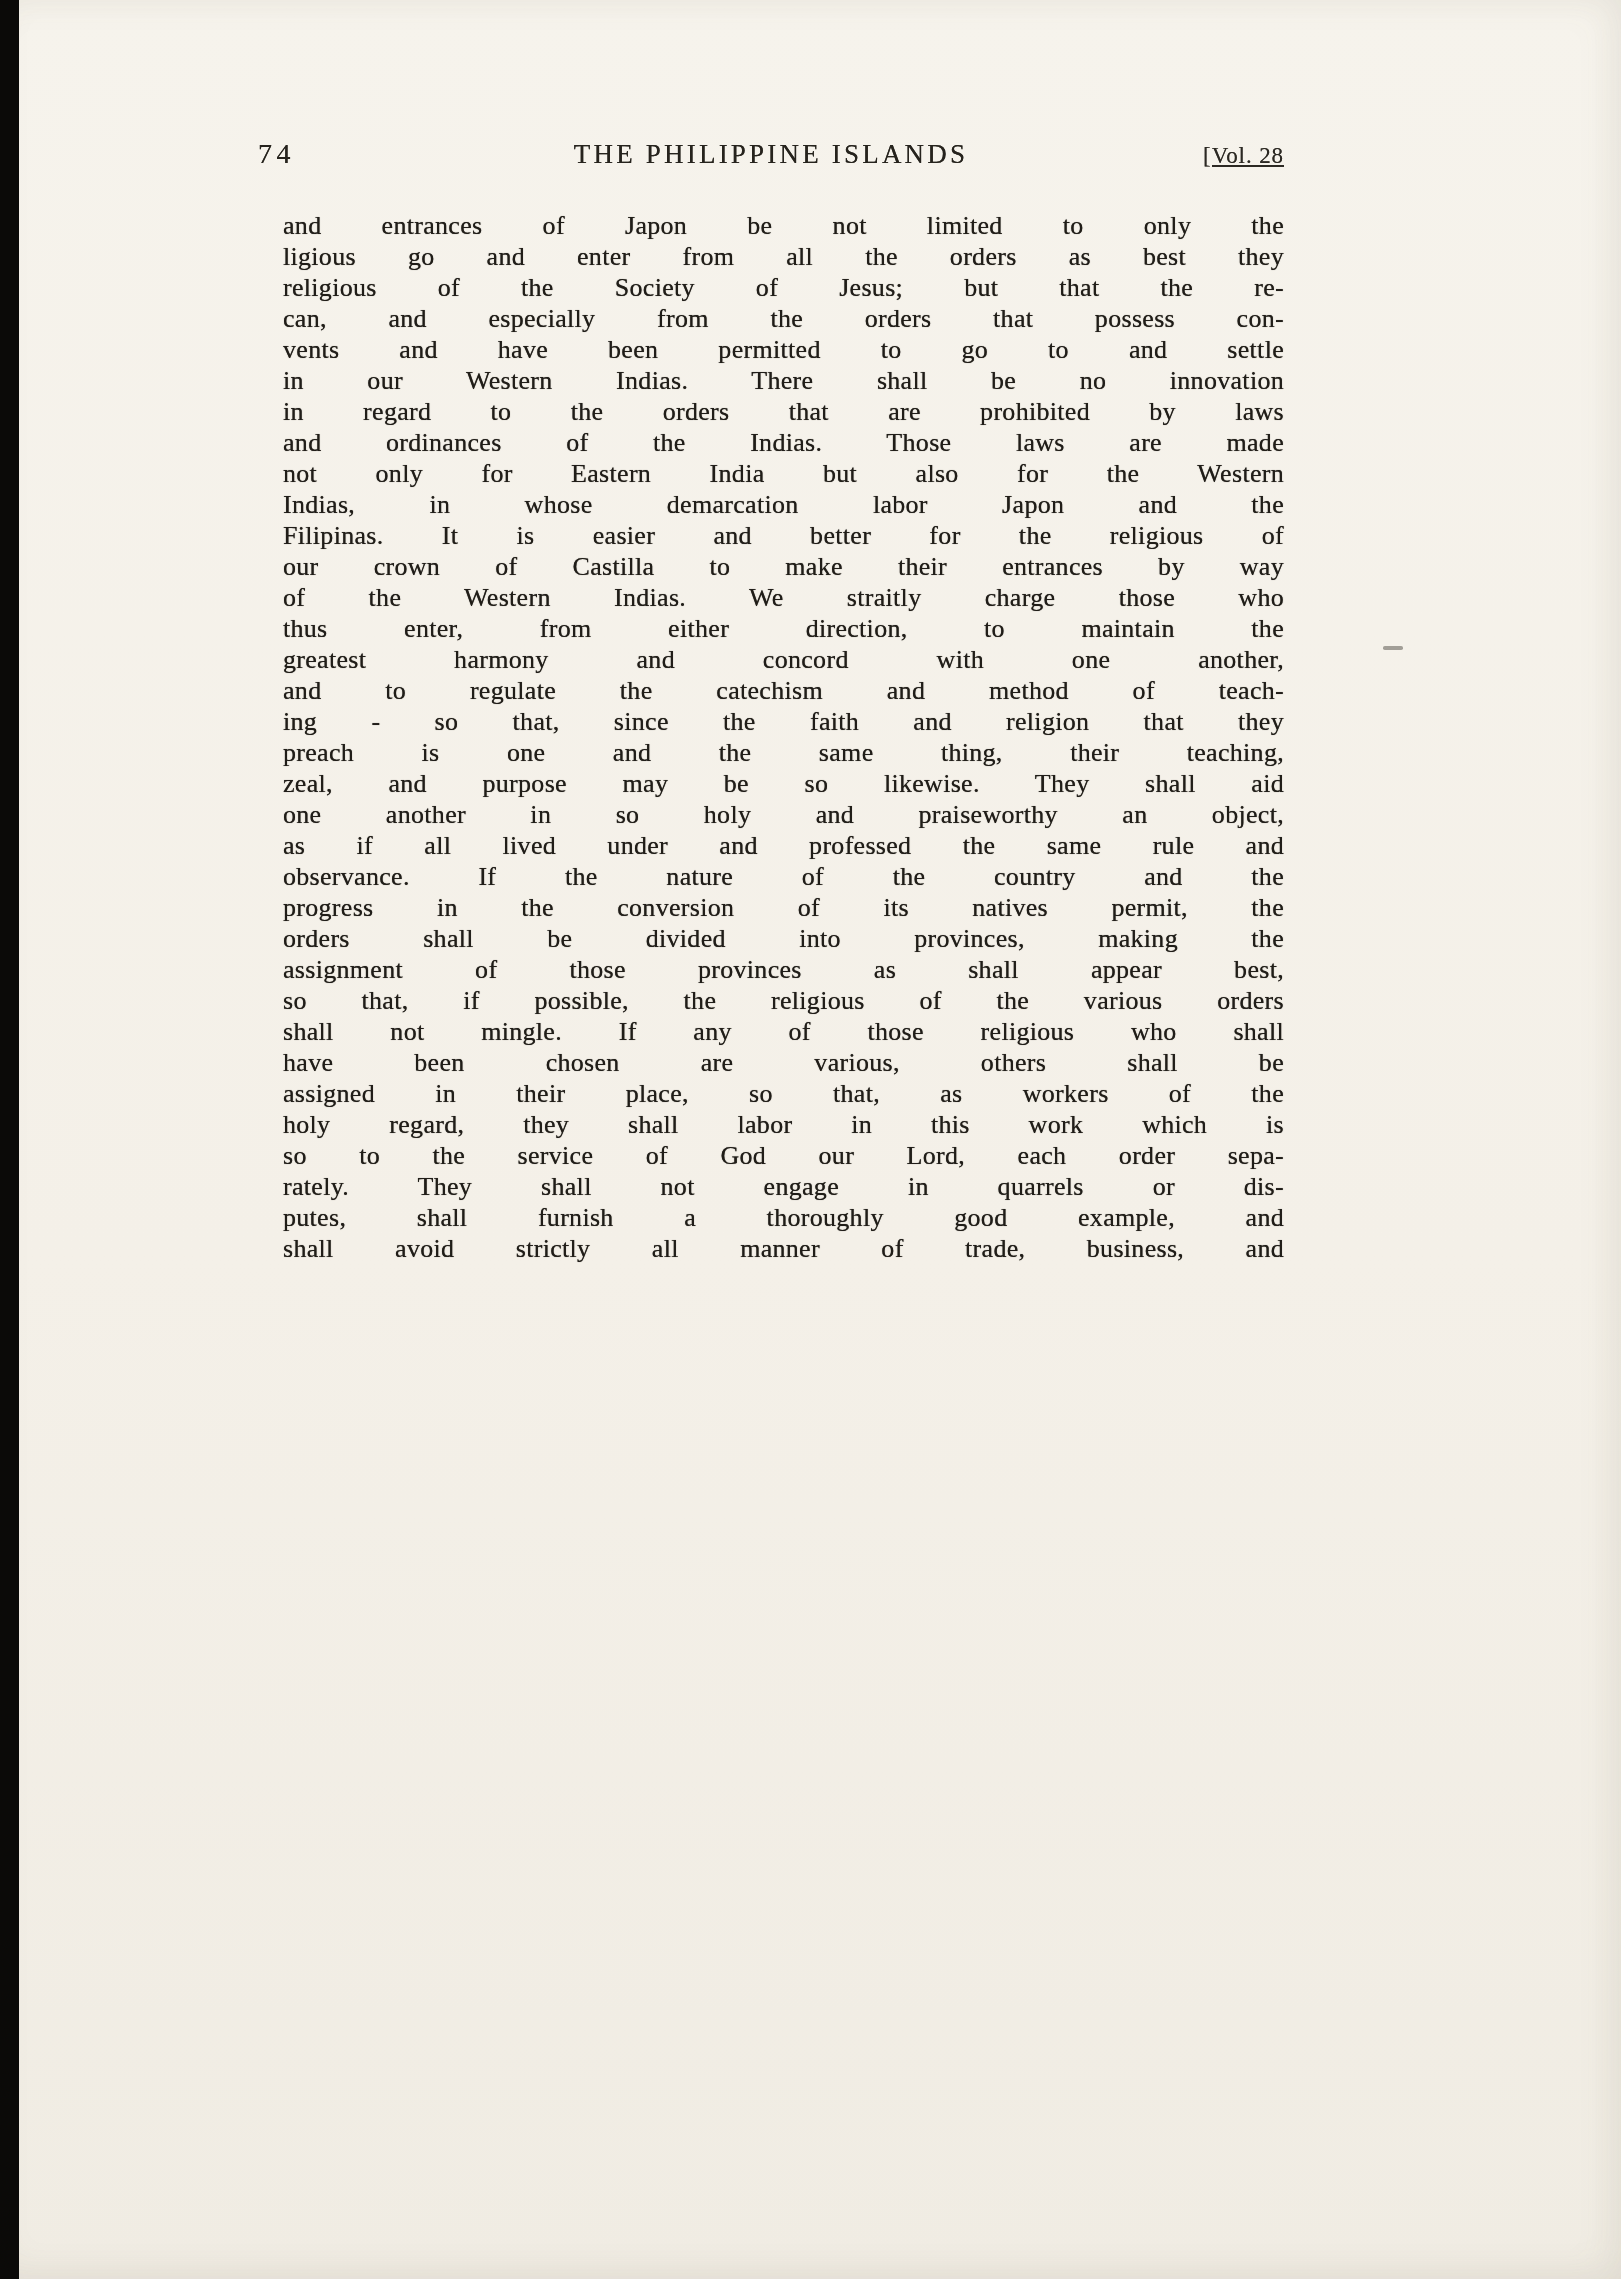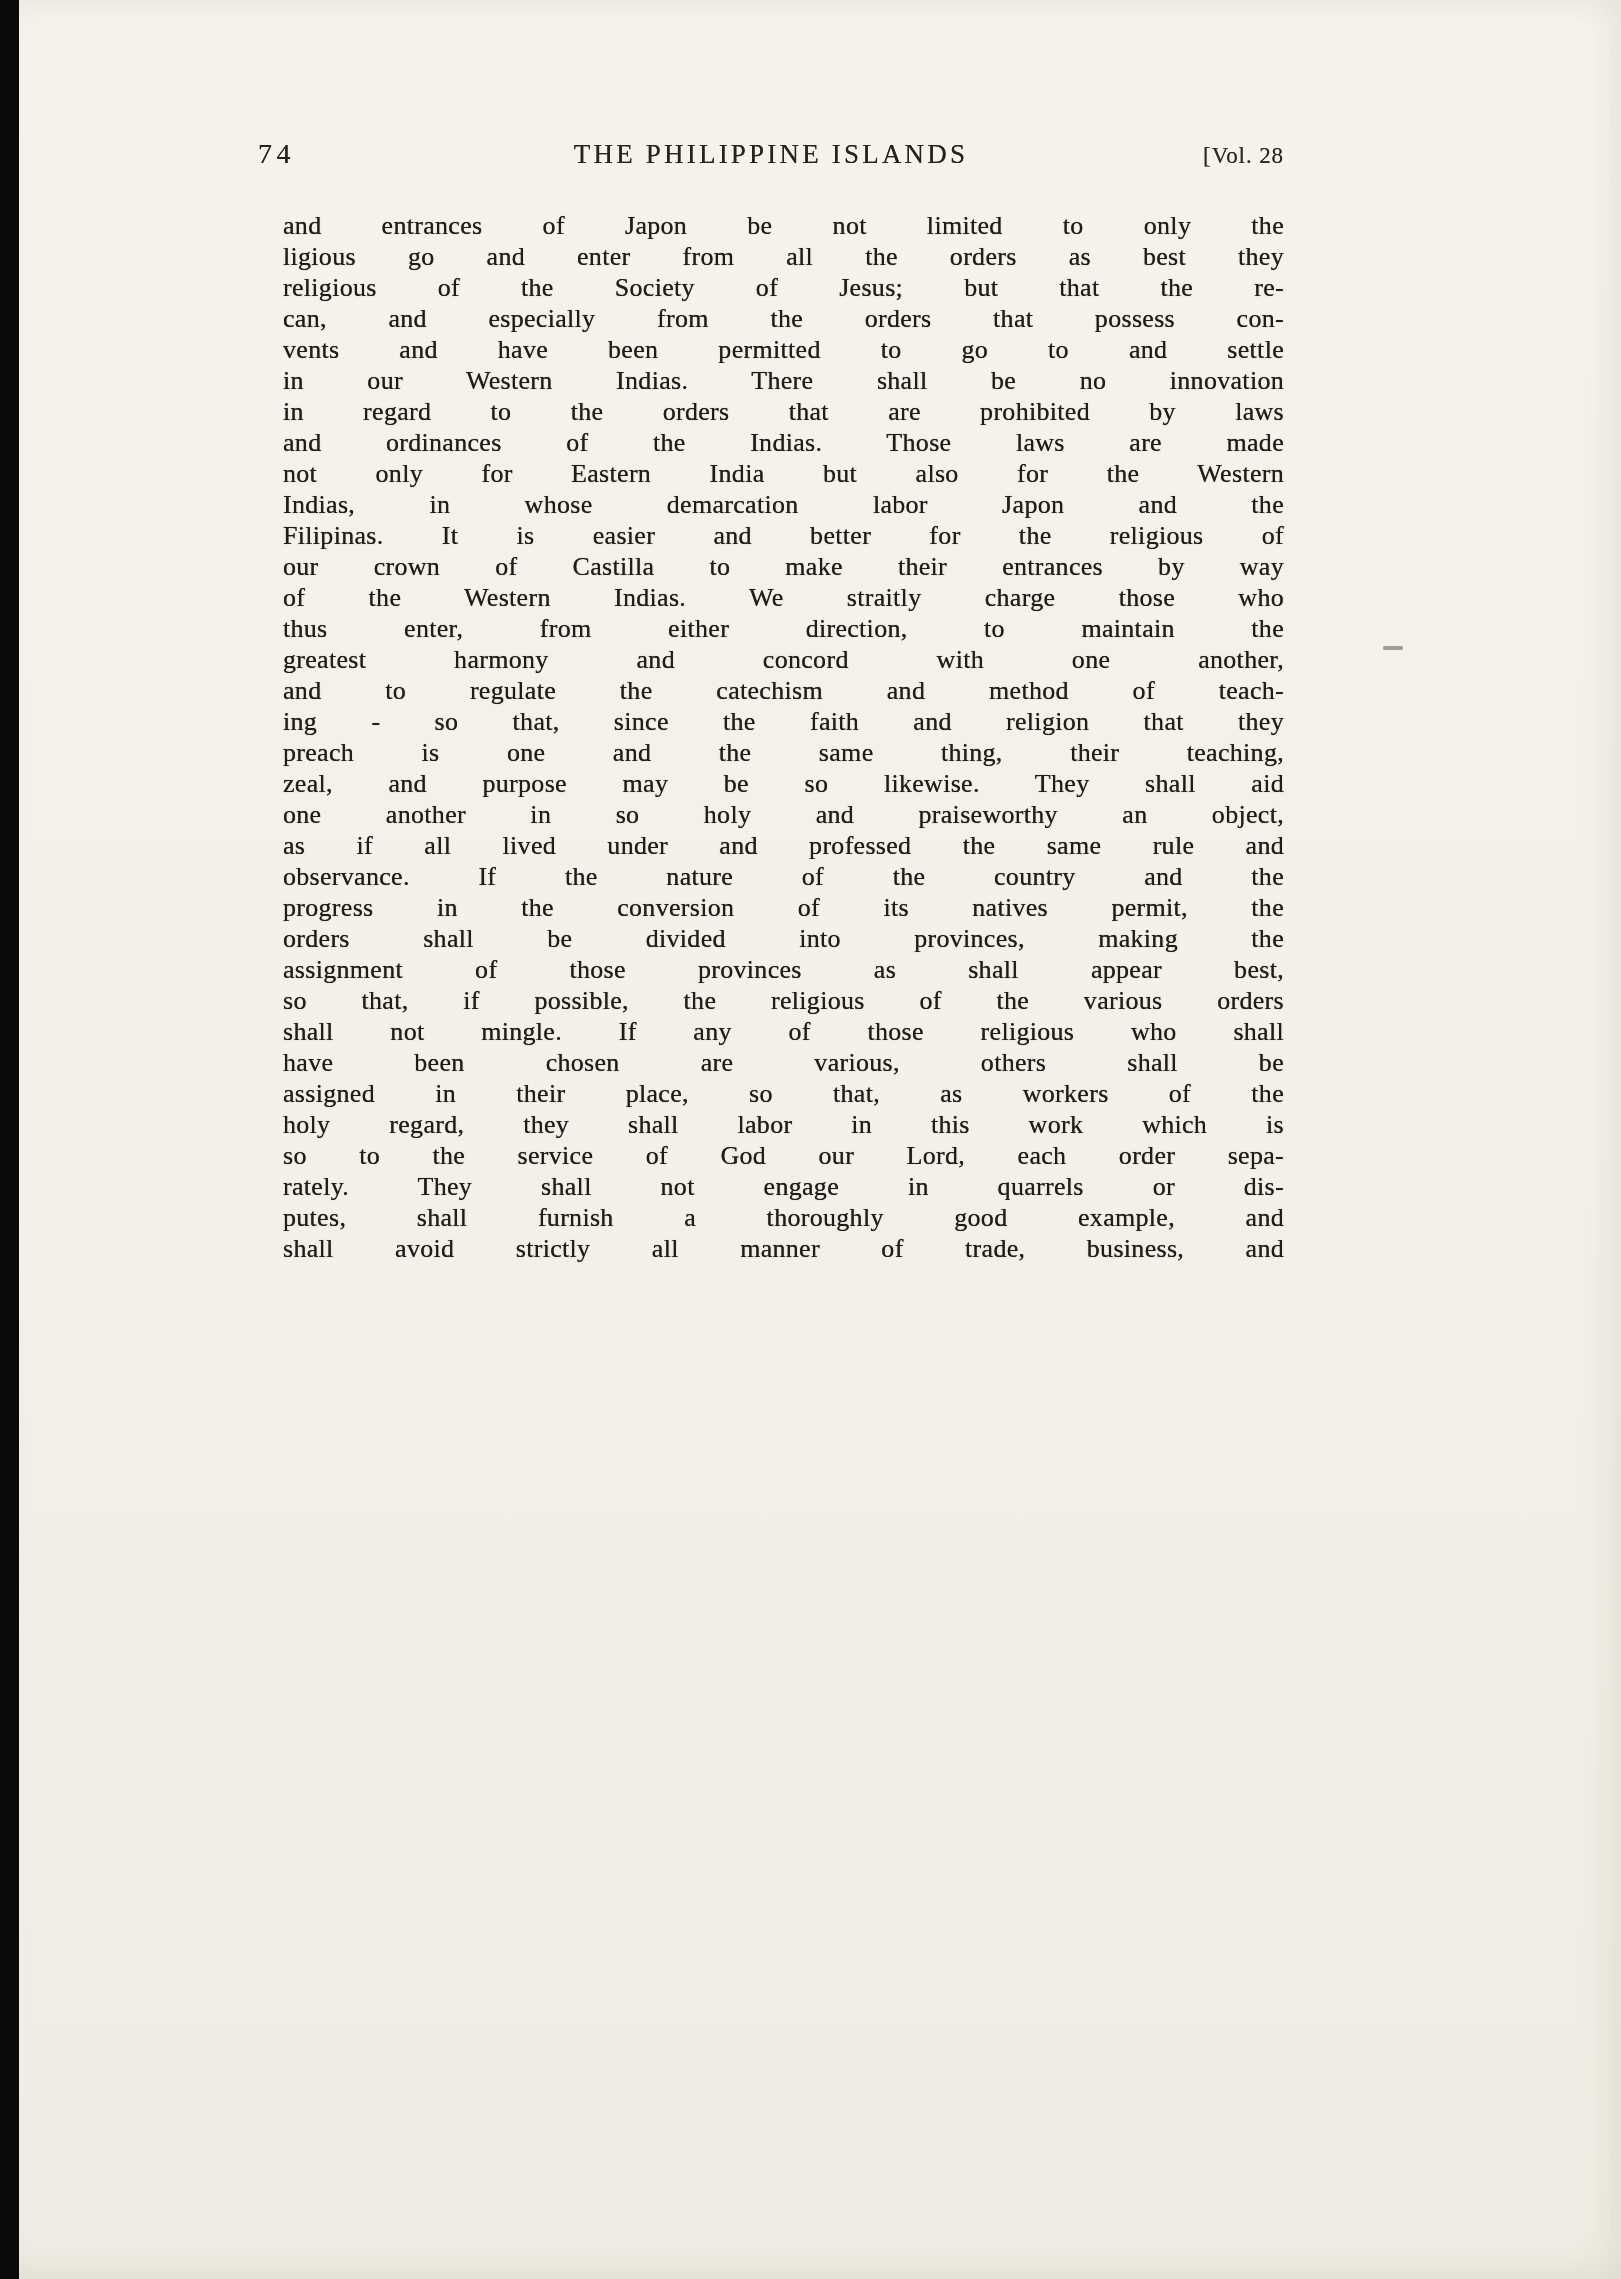--- a/index.html
+++ b/index.html
@@ -68,20 +68,21 @@
     text-shadow: 0 0 0.6px rgba(35,32,26,0.8);
   }
   .volume {
     width: 175px;
     text-align: right;
     font-size: 23px;
     letter-spacing: 0.9px;
     color: #2c2923;
     white-space: nowrap;
     text-shadow: 0 0 0.5px rgba(35,32,26,0.7);
+    text-decoration: underline;
   }
   .body-text {
     margin-top: 33px;
     color: #201d18;
     margin-left: 25px;
   }
   .text-line {
     font-size: 26px;
     line-height: 31px;
     height: 31px;

